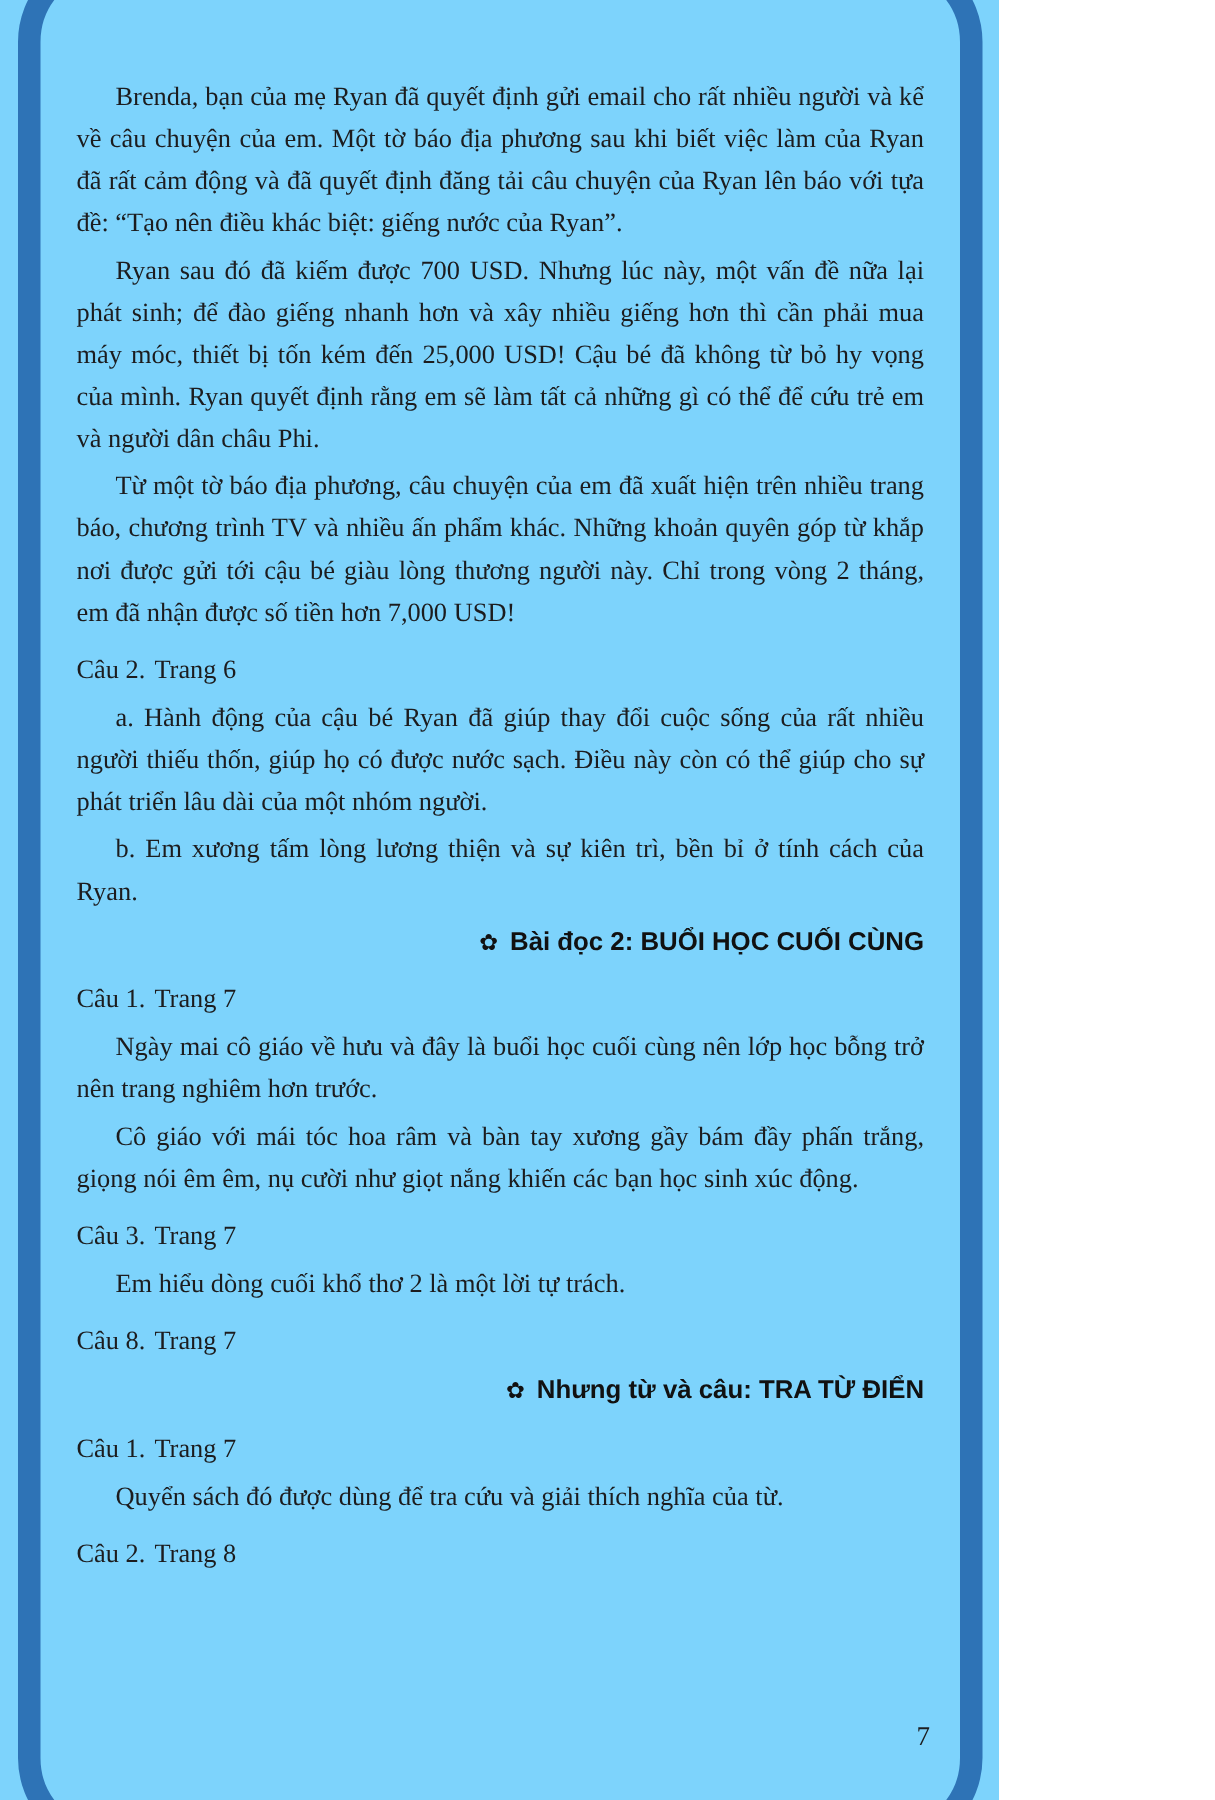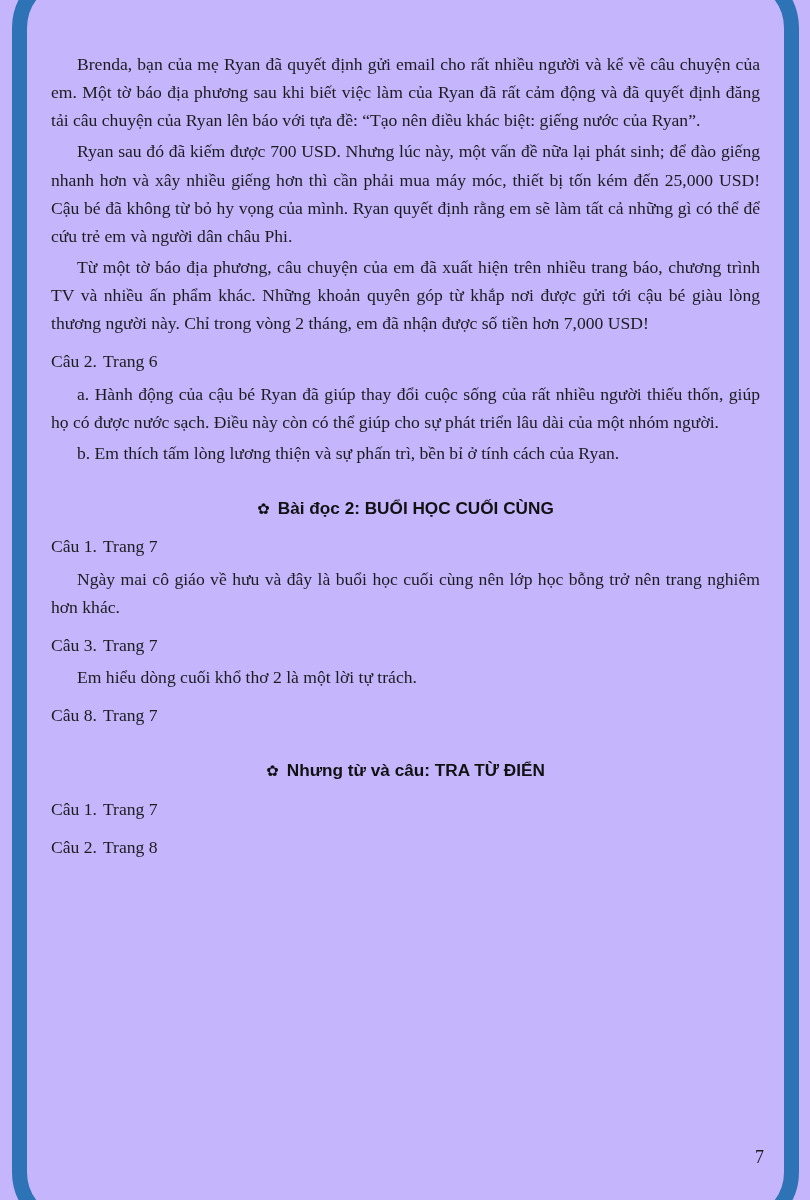--- a/index.html
+++ b/index.html
@@ -5,23 +5,23 @@
   html, body {
     margin: 0;
     padding: 0;
     width: 810px;
     height: 1200px;
     background: #ffffff;
     overflow: hidden;
   }
   .page {
     position: relative;
-    width: 810px;
+    width: 666px;
     height: 1200px;
-    background: #c4b5fd;
+    background: #7dd3fc;
     overflow: hidden;
   }
   
   .page-frame {
     position: absolute;
     left: 12px;
     right: 11px;
     top: -34px;
     bottom: -34px;
     border: 15px solid #2e73b6;
@@ -46,26 +46,26 @@
     text-indent: 0;
   }
   .qheading strong {
     font-weight: normal;
   }
   .qheading span {
     margin-left: 6px;
     margin-top: 11px;
   }
   .section-heading {
-    margin: 28px 0 7px 0;
+    margin: 6px 0 7px 0;
     font-family: "Liberation Sans", "DejaVu Sans", sans-serif;
     font-weight: bold;
     font-size: 17.2px;
     color: #111;
-    text-align: center;
+    text-align: right;
   }
   .section-heading .marker {
     margin-right: 8px;
     font-size: 15px;
   }
   .page-number {
     position: absolute;
     right: 46px;
     bottom: 32px;
     font-family: "Liberation Serif", "DejaVu Serif", serif;
@@ -77,25 +77,27 @@
 <body>
 
 <div class="page">
   <div class="page-frame"></div>
   <div class="content">
       <p class="para">Brenda, bạn của mẹ Ryan đã quyết định gửi email cho rất nhiều người và kể về câu chuyện của em. Một tờ báo địa phương sau khi biết việc làm của Ryan đã rất cảm động và đã quyết định đăng tải câu chuyện của Ryan lên báo với tựa đề: “Tạo nên điều khác biệt: giếng nước của Ryan”.</p>
       <p class="para">Ryan sau đó đã kiếm được 700 USD. Nhưng lúc này, một vấn đề nữa lại phát sinh; để đào giếng nhanh hơn và xây nhiều giếng hơn thì cần phải mua máy móc, thiết bị tốn kém đến 25,000 USD! Cậu bé đã không từ bỏ hy vọng của mình. Ryan quyết định rằng em sẽ làm tất cả những gì có thể để cứu trẻ em và người dân châu Phi.</p>
       <p class="para">Từ một tờ báo địa phương, câu chuyện của em đã xuất hiện trên nhiều trang báo, chương trình TV và nhiều ấn phẩm khác. Những khoản quyên góp từ khắp nơi được gửi tới cậu bé giàu lòng thương người này. Chỉ trong vòng 2 tháng, em đã nhận được số tiền hơn 7,000 USD!</p>
       <p class="qheading"><strong>Câu 2.</strong><span>Trang 6</span></p>
       <p class="para">a. Hành động của cậu bé Ryan đã giúp thay đổi cuộc sống của rất nhiều người thiếu thốn, giúp họ có được nước sạch. Điều này còn có thể giúp cho sự phát triển lâu dài của một nhóm người.</p>
-      <p class="para">b. Em thích tấm lòng lương thiện và sự phấn trì, bền bỉ ở tính cách của Ryan.</p>
+      <p class="para">b. Em xương tấm lòng lương thiện và sự kiên trì, bền bỉ ở tính cách của Ryan.</p>
       <p class="section-heading"><span class="marker">✿</span><span>Bài đọc 2: BUỔI HỌC CUỐI CÙNG</span></p>
       <p class="qheading"><strong>Câu 1.</strong><span>Trang 7</span></p>
-      <p class="para">Ngày mai cô giáo về hưu và đây là buổi học cuối cùng nên lớp học bỗng trở nên trang nghiêm hơn khác.</p>
+      <p class="para">Ngày mai cô giáo về hưu và đây là buổi học cuối cùng nên lớp học bỗng trở nên trang nghiêm hơn trước.</p>
+      <p class="para">Cô giáo với mái tóc hoa râm và bàn tay xương gầy bám đầy phấn trắng, giọng nói êm êm, nụ cười như giọt nắng khiến các bạn học sinh xúc động.</p>
       <p class="qheading"><strong>Câu 3.</strong><span>Trang 7</span></p>
       <p class="para">Em hiểu dòng cuối khổ thơ 2 là một lời tự trách.</p>
       <p class="qheading"><strong>Câu 8.</strong><span>Trang 7</span></p>
       <p class="section-heading"><span class="marker">✿</span><span>Nhưng từ và câu: TRA TỪ ĐIỂN</span></p>
       <p class="qheading"><strong>Câu 1.</strong><span>Trang 7</span></p>
+      <p class="para">Quyển sách đó được dùng để tra cứu và giải thích nghĩa của từ.</p>
       <p class="qheading"><strong>Câu 2.</strong><span>Trang 8</span></p>
     </div>
   <div class="page-number">7</div>
 </div>
 
 </body></html>

